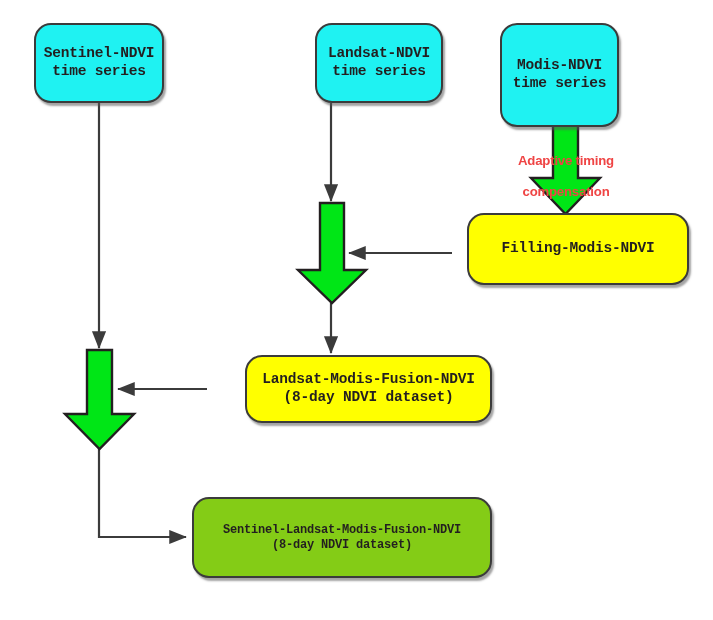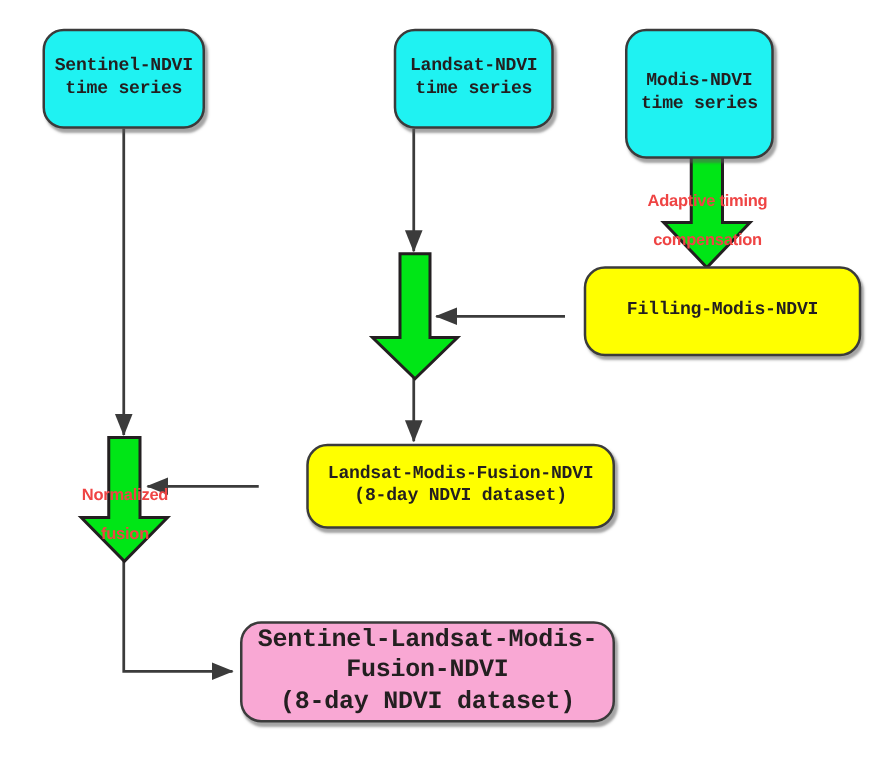--- a/index.html
+++ b/index.html
@@ -37,21 +37,21 @@
     text-align: center;
     color: #231f20;
     font-weight: bold;
     letter-spacing: -0.2px;
     line-height: 1.22;
     box-shadow: 2px 3px 2px rgba(90,90,90,0.55);
     font-family: Liberation Mono, monospace;
   }
   .node-cyan  { background: #1ff2f2; font-size: 14.5px; }
   .node-yellow{ background: #ffff00; font-size: 14.5px; }
-  .node-red   { background: #f9a8d4; font-size: 20px; }
+  .node-red   { background: #84cc16; font-size: 12px; }
 
   .node .lbl { display: block; padding: 0 4px; }
 
   .arrow-label {
     position: absolute;
     color: #ef4444;
     font-weight: bold;
     font-size: 13.2px;
     line-height: 1.16;
     text-align: center;
@@ -129,18 +129,14 @@
   <div class="node node-red" style="left:192px; top:497px; width:300px; height:81px;">
     <span class="lbl"><span>Sentinel-Landsat-Modis-Fusion-NDVI</span><br><span>(8-day NDVI dataset)</span></span>
   </div>
 
   <div class="arrow-label" style="left:487px; top:138px; width:158px;">
     <span>Adaptive timing</span><br>
     <span>compensation</span>
   </div>
 
 
-  <div class="arrow-label" style="left:44px; top:373px; width:112px;">
-    <span>Normalized</span><br>
-    <span>fusion</span>
-  </div>
 
 </div>
 
 </body></html>

